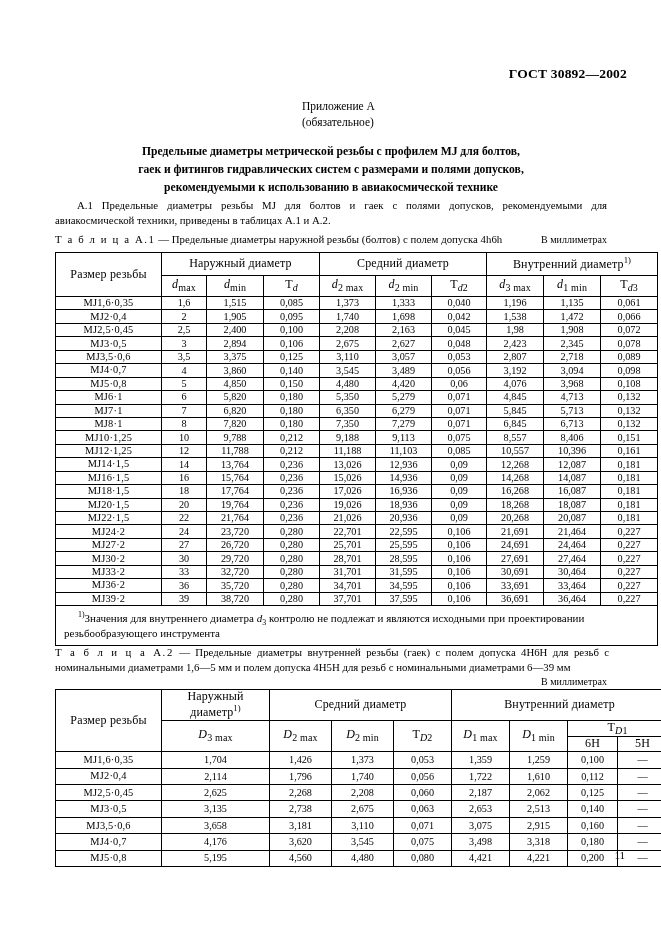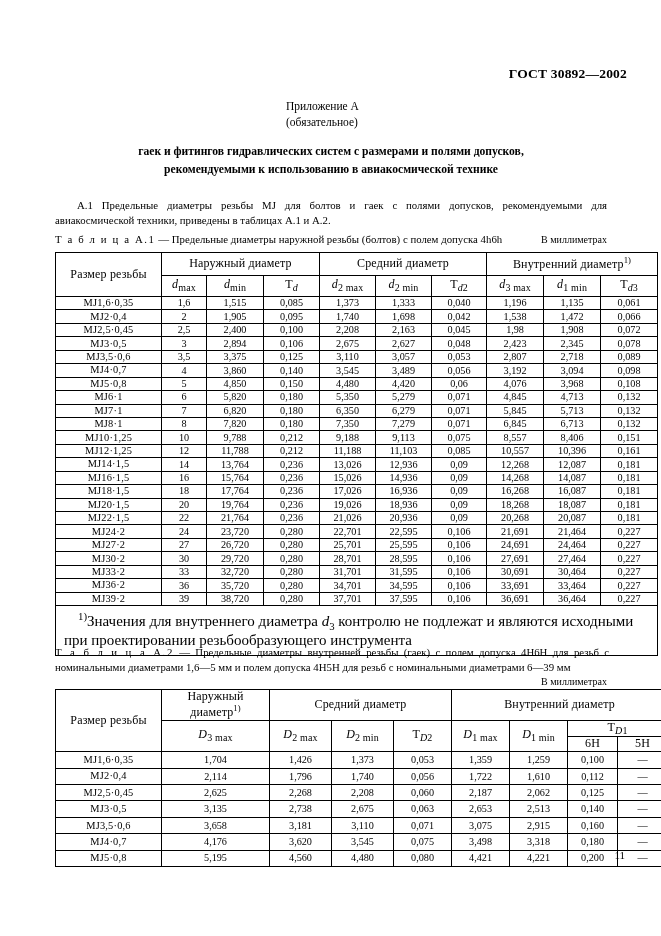--- a/index.html
+++ b/index.html
@@ -31,21 +31,21 @@
     text-align: right;
     font-weight: bold;
     font-size: 13.5px;
     letter-spacing: 0.2px;
   }
 
   
   .annex {
     position: absolute;
     top: 99px;
-    left: 286px;
+    left: 302px;
     font-size: 11.5px;
     line-height: 1.35;
   }
 
   
   .main-title {
     position: absolute;
     top: 143px;
     left: 55px;
     width: 552px;
@@ -129,21 +129,21 @@
   .hdr-sub2 { height: 13px; font-size: 9.6px; }
 
   .sym { font-style: italic; font-family: "Liberation Serif", serif; }
   .sym sub { font-style: normal; font-size: 0.72em; }
   sup.fn { font-size: 0.72em; vertical-align: super; }
 
   
   .footnote-cell {
     text-align: left !important;
     padding: 4px 8px 5px 8px !important;
-    font-size: 15px;
+    font-size: 11px;
     line-height: 1.38;
     height: auto !important;
   }
   .footnote-cell .fnind { display: inline-block; width: 14px; }
 
   .page-num {
     position: absolute;
     top: 849px;
     left: 0;
     right: 36px;
@@ -157,20 +157,21 @@
 <div class="page">
 
   <div class="doc-header">ГОСТ 30892—2002</div>
 
   <div class="annex">
     <div>Приложение А</div>
     <div>(обязательное)</div>
   </div>
 
   <div class="main-title">
+    <div>Предельные диаметры метрической резьбы с профилем MJ для болтов,</div>
     <div>гаек и фитингов гидравлических систем с размерами и полями допусков,</div>
     <div>рекомендуемыми к использованию в авиакосмической технике</div>
   </div>
 
   <div class="intro"><span class="indent"></span><span>А.1 Предельные диаметры резьбы MJ для болтов и гаек с полями допусков, рекомендуемыми для авиакосмической техники, приведены в таблицах А.1 и А.2.</span></div>
 
   <div class="table-caption caption-a1"><span class="sp">Т а б л и ц а  А.1</span><span> — Предельные диаметры наружной резьбы (болтов) с полем допуска 4h6h</span></div>
   <div class="units units-a1">В миллиметрах</div>
 
   <table class="gost tbl-a1">

